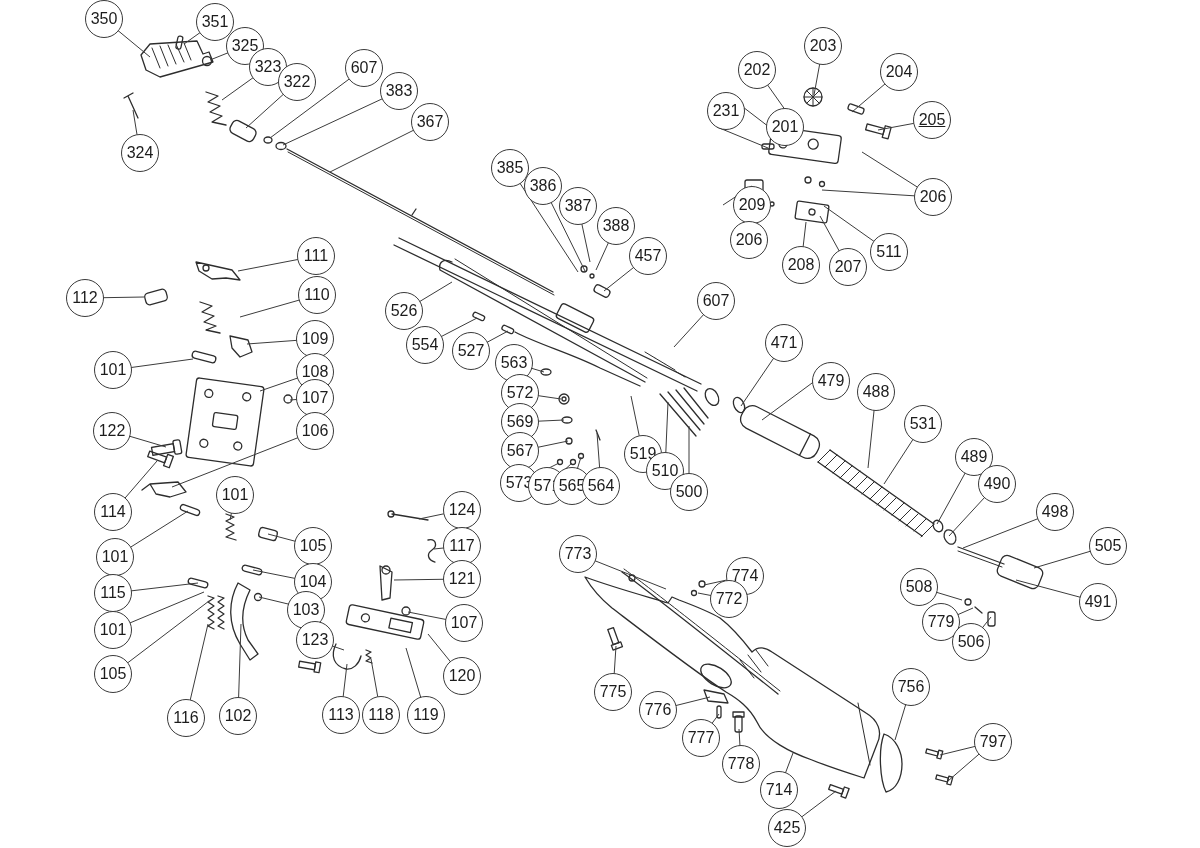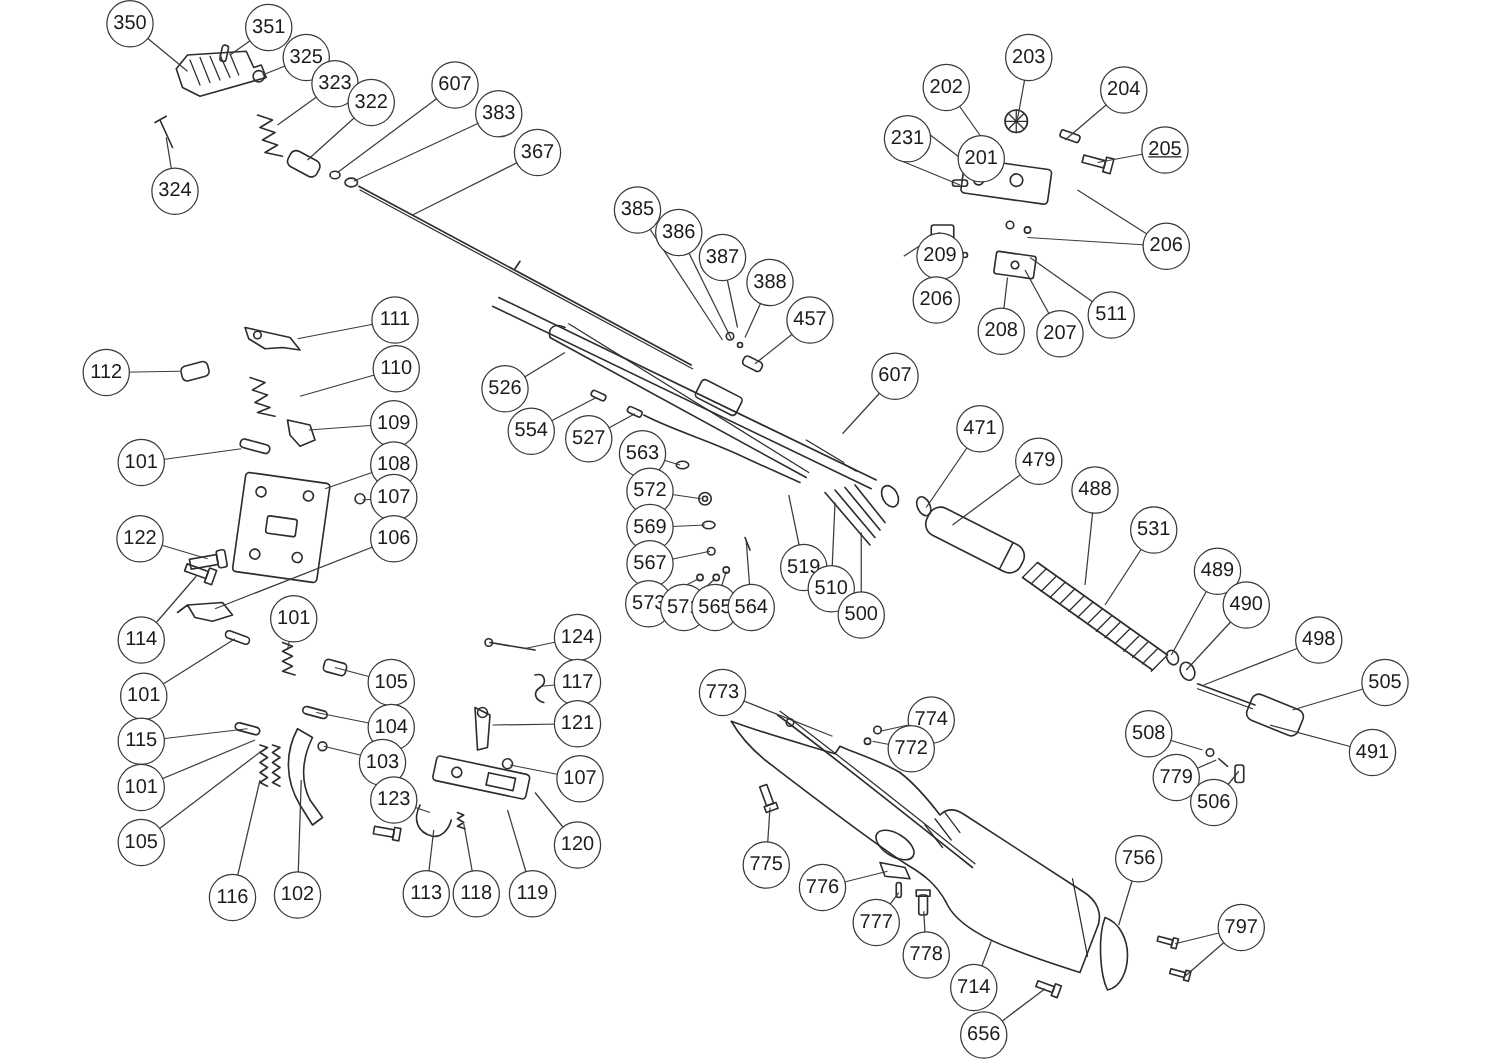--- a/index.html
+++ b/index.html
@@ -414,21 +414,21 @@
     <div class="callout" style="left: 624px; top: 435px;">519</div>
     <div class="callout" style="left: 646px; top: 452px;">510</div>
     <div class="callout" style="left: 670px; top: 473px;">500</div>
     <div class="callout" style="left: 629px; top: 237px;">457</div>
     <div class="callout" style="left: 491px; top: 149px;">385</div>
     <div class="callout" style="left: 524px; top: 167px;">386</div>
     <div class="callout" style="left: 559px; top: 187px;">387</div>
     <div class="callout" style="left: 597px; top: 207px;">388</div>
     <div class="callout" style="left: 697px; top: 282px;">607</div>
     <div class="callout" style="left: 765px; top: 324px;">471</div>
-    <div class="callout" style="left: 812px; top: 350px;">479</div>
+    <div class="callout" style="left: 812px; top: 362px;">479</div>
     <div class="callout" style="left: 857px; top: 373px;">488</div>
     <div class="callout" style="left: 904px; top: 405px;">531</div>
     <div class="callout" style="left: 955px; top: 438px;">489</div>
     <div class="callout" style="left: 978px; top: 465px;">490</div>
     <div class="callout" style="left: 1036px; top: 493px;">498</div>
     <div class="callout" style="left: 1089px; top: 527px;">505</div>
     <div class="callout" style="left: 1079px; top: 583px;">491</div>
     <div class="callout" style="left: 900px; top: 568px;">508</div>
     <div class="callout" style="left: 922px; top: 603px;">779</div>
     <div class="callout" style="left: 952px; top: 623px;">506</div>
@@ -453,16 +453,16 @@
     <div class="callout" style="left: 445px; top: 604px;">107</div>
     <div class="callout" style="left: 443px; top: 657px;">120</div>
     <div class="callout" style="left: 559px; top: 535px;">773</div>
     <div class="callout" style="left: 726px; top: 557px;">774</div>
     <div class="callout" style="left: 710px; top: 580px;">772</div>
     <div class="callout" style="left: 594px; top: 673px;">775</div>
     <div class="callout" style="left: 639px; top: 691px;">776</div>
     <div class="callout" style="left: 682px; top: 719px;">777</div>
     <div class="callout" style="left: 722px; top: 745px;">778</div>
     <div class="callout" style="left: 760px; top: 771px;">714</div>
-    <div class="callout" style="left: 768px; top: 809px;">656</div>
+    <div class="callout" style="left: 768px; top: 809px;">425</div>
     <div class="callout" style="left: 892px; top: 668px;">756</div>
     <div class="callout" style="left: 974px; top: 723px;">797</div>
   </div>
 
 </body></html>

